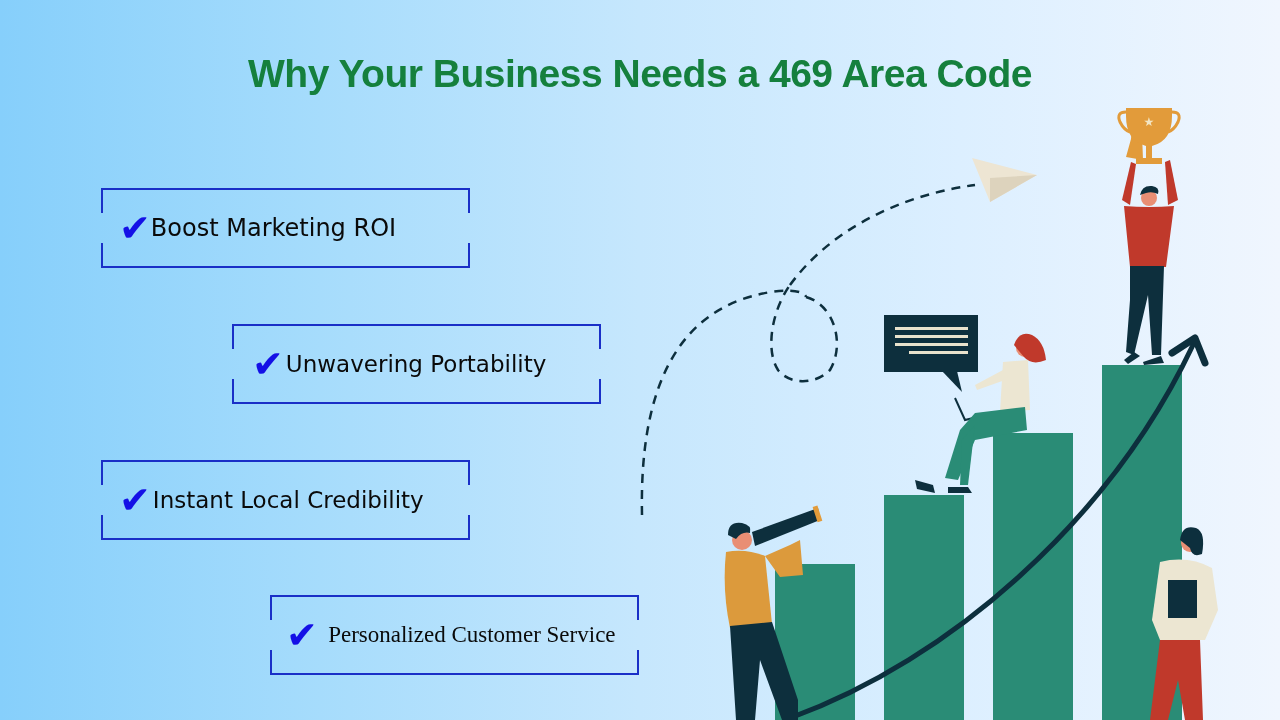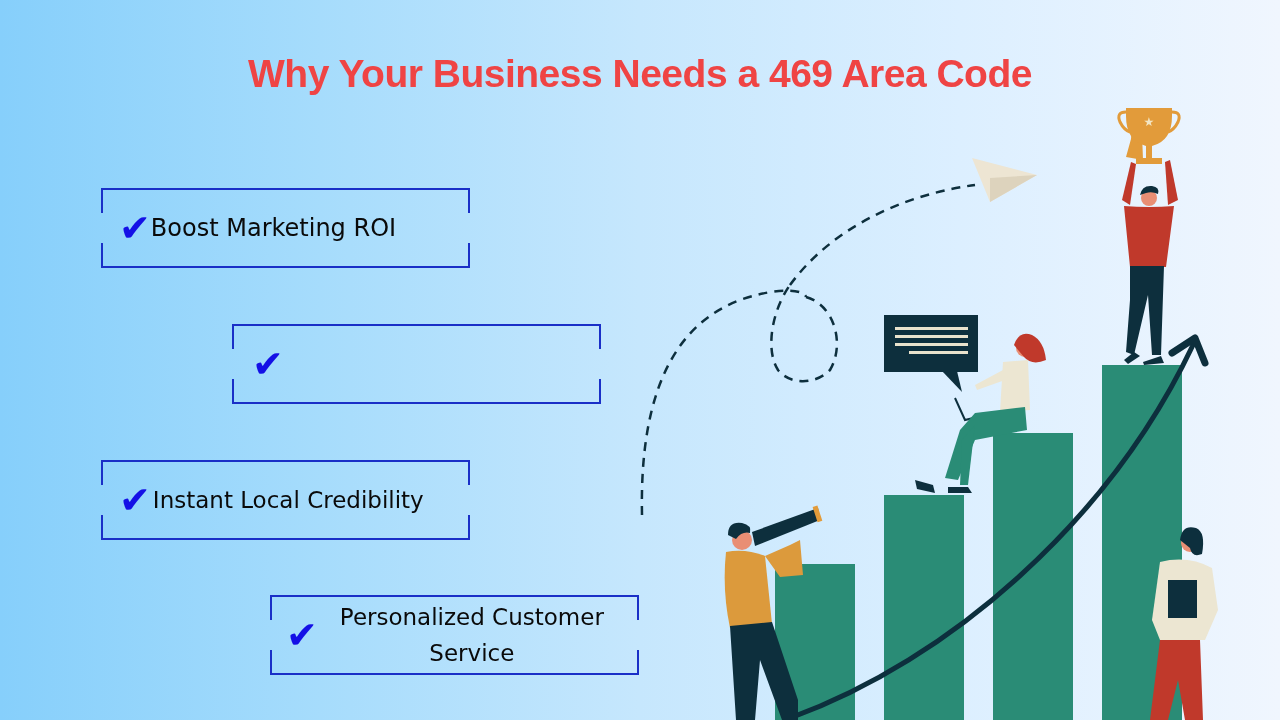--- a/index.html
+++ b/index.html
@@ -4,56 +4,57 @@
 <style>
   html, body { margin:0; padding:0; }
   body {
     width:1280px; height:720px; overflow:hidden; position:relative;
     background: linear-gradient(90deg, #86cffb 0%, #a6dcfc 25%, #c6e7fd 50%, #dcefff 75%, #f0f6fe 100%);
     font-family: "DejaVu Sans", sans-serif;
   }
   .title {
     position:absolute; left:0; top:52px; width:1280px; text-align:center;
     font-family:"Liberation Sans", sans-serif; font-weight:700; font-size:39px;
-    color:#ef4444; letter-spacing:-0.5px;
+    color:#15803d; letter-spacing:-0.5px;
   }
   .feature {
     position:absolute; box-sizing:border-box;
     border-top:2px solid #1a2fc7; border-bottom:2px solid #1a2fc7;
     display:flex; align-items:center;
   }
   .feature::before, .feature::after {
     content:""; position:absolute; top:0; bottom:0; width:2px;
     background: linear-gradient(180deg, #1a2fc7 0%, #1a2fc7 30%, transparent 30%, transparent 70%, #1a2fc7 70%, #1a2fc7 100%);
   }
   .feature::before { left:0; }
   .feature::after { right:0; }
   .check {
     color:#1410e6; font-size:38px; font-weight:700; line-height:1;
     font-family:"DejaVu Sans", sans-serif;
   }
   .label {
     font-family:"DejaVu Sans", sans-serif; font-size:24px; color:#0a0a0a;
     font-weight:500; white-space:nowrap;
   }
-  .label.two { white-space:normal; text-align:center; line-height:36px; }
+  .label.two { white-space:normal; text-align:center; line-height:36px;font-family:Liberation Serif, serif; }
   .illus { position:absolute; left:0; top:0; }
 </style>
 </head>
 <body>
 
 <div class="title">Why Your Business Needs a 469 Area Code</div>
 
 <div class="feature" style="left:101px; top:188px; width:369px; height:80px; padding-left:18px;">
   <span class="check">✔</span>
   <span class="label" style="">Boost Marketing ROI</span>
 </div>
 
 <div class="feature" style="left:232px; top:324px; width:369px; height:80px; padding-left:20px;">
   <span class="check">✔</span>
+  <span class="label" style="margin-left:2px; font-size:23px;">Unwavering Portability</span>
 </div>
 
 <div class="feature" style="left:101px; top:460px; width:369px; height:80px; padding-left:18px;">
   <span class="check">✔</span>
   <span class="label" style="margin-left:2px; font-size:23px;">Instant Local Credibility</span>
 </div>
 
 <div class="feature" style="left:270px; top:595px; width:369px; height:80px; padding-left:16px;">
   <span class="check">✔</span>
   <span class="label two" style="width:300px; margin-left:4px; font-size:23px;">Personalized Customer Service</span>

